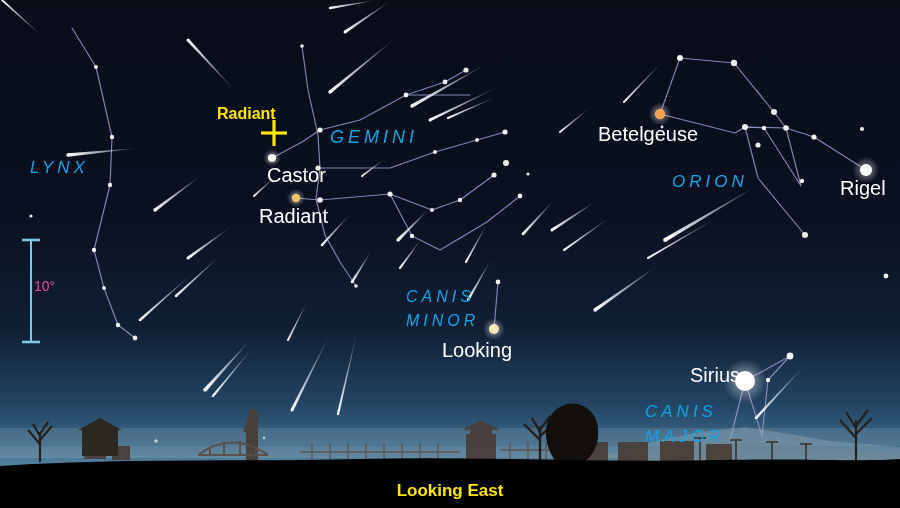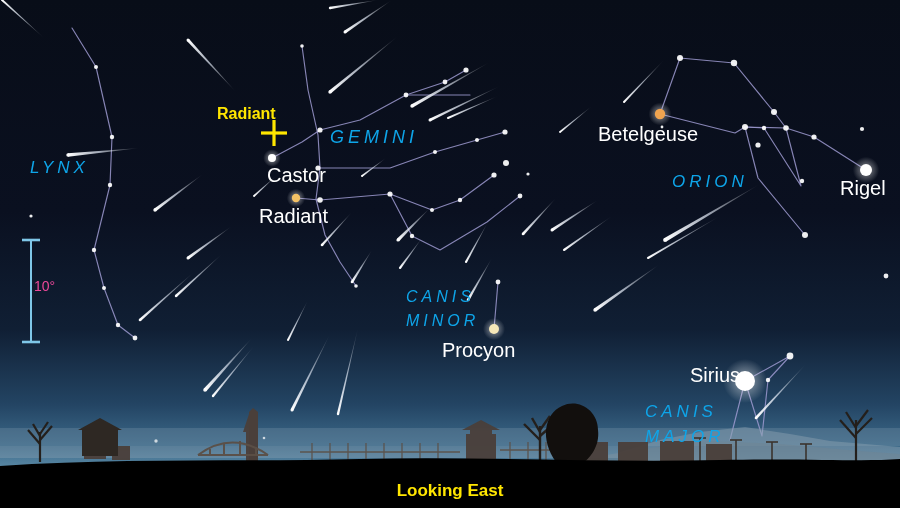--- a/index.html
+++ b/index.html
@@ -626,17 +626,17 @@
       <div class="txt constname" style="left: 406px; top: 288px; font-size: 16px;">CANIS</div>
       <div class="txt constname" style="left: 406px; top: 312px; font-size: 16px;">MINOR</div>
       <div class="txt constname" style="left: 645px; top: 402px; font-size: 17px;">CANIS</div>
       <div class="txt constname" style="left: 645px; top: 427px; font-size: 17px;">MAJOR</div>
     </div>
   <div id="star-label-host">
       <div class="txt starname" style="left: 267px; top: 164px;">Castor</div>
       <div class="txt starname" style="left: 259px; top: 205px;">Radiant</div>
       <div class="txt starname" style="left: 598px; top: 123px;">Betelgeuse</div>
       <div class="txt starname" style="left: 840px; top: 177px;">Rigel</div>
-      <div class="txt starname" style="left: 442px; top: 339px;">Procyon</div>
+      <div class="txt starname" style="left: 442px; top: 339px;">Looking</div>
       <div class="txt starname" style="left: 690px; top: 364px;">Sirius</div>
     </div>
 
 </div>
 
 </body></html>

